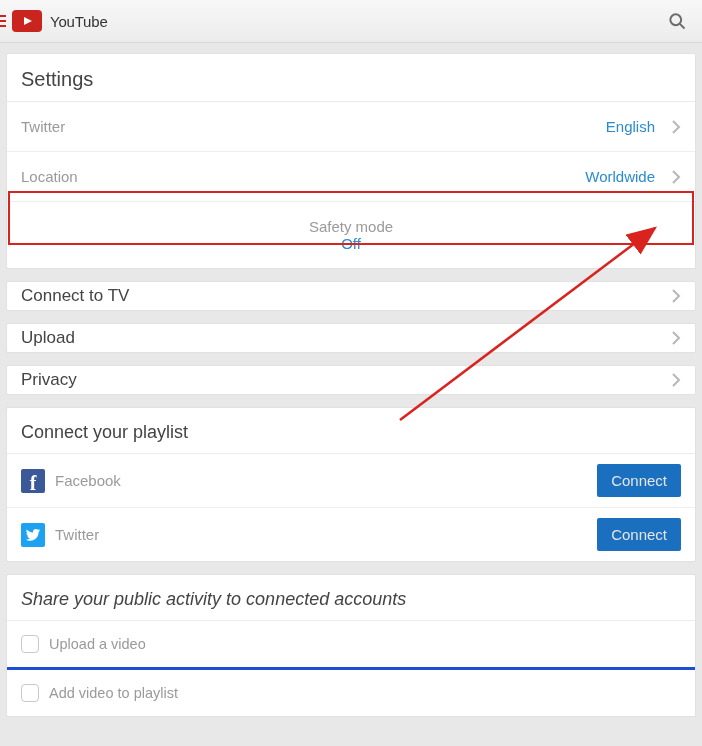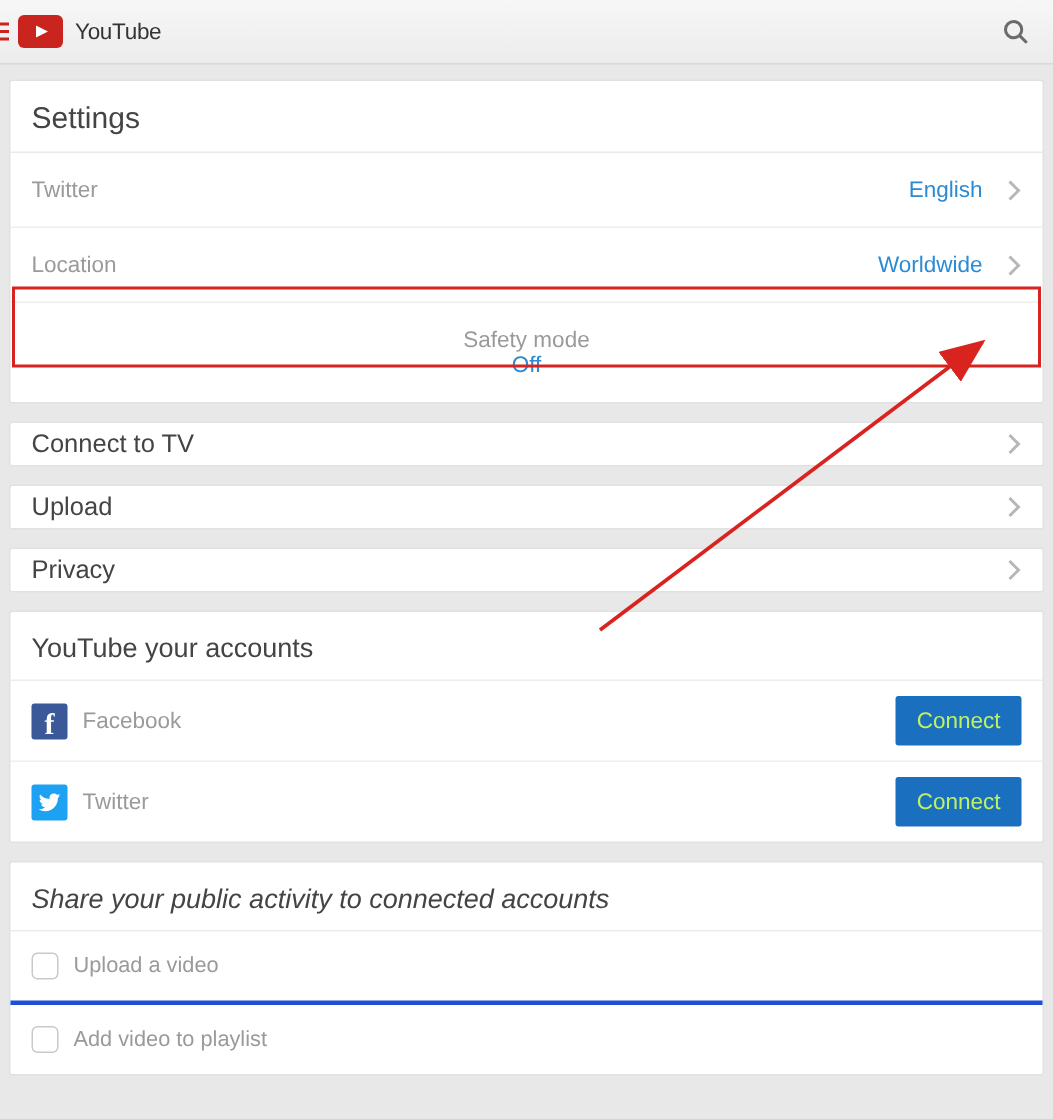--- a/index.html
+++ b/index.html
@@ -89,21 +89,21 @@
     display:flex; align-items:center; justify-content:space-between;
     padding: 10px 14px;
     border-bottom:1px solid #eee;
   }
   .acct-row:last-child { border-bottom:none; }
   .acct-left { display:flex; align-items:center; gap:10px; color:#9a9a9a; font-size:15px;}
   .fb-icon { width:24px; height:24px; background:#3b5998; display:flex; align-items:flex-end; justify-content:center; color:#fff; font-family: Georgia, serif; font-weight:700; font-size:20px; border-radius:2px; }
   .fb-icon span{ transform:translateY(2px);}
   .tw-icon { width:24px; height:24px; background:#1da1f2; display:flex; align-items:center; justify-content:center; border-radius:2px;}
   .connect-btn {
-    background:#1b6fbf; color:#bef264; border:none; border-radius:2px;
+    background:#1b6fbf; color:#e5e5e5; border:none; border-radius:2px;
     padding: 8px 14px; font-size:15px; font-weight:300;
   }
   
   .chk-row {
     display:flex; align-items:center; gap:10px;
     padding: 14px 14px;
     border-bottom:3px solid #1d4ed8;
     color:#9a9a9a; font-size:14.5px;
   }
   .chk-row:last-child{border-bottom:none;}
@@ -208,21 +208,21 @@
       <span>Privacy</span>
       <span class="chev">
         <svg width="10" height="16" viewBox="0 0 10 16">
             <polyline points="2,2 8,8 2,14" fill="none" stroke="#b7b7b7" stroke-width="2"></polyline>
           </svg>
       </span>
     </div>
   </div>
 
   <div class="card">
-    <div class="card-title noborder" style="font-size:18px;">YouTube your accounts</div>
+    <div class="card-title noborder" style="font-size:18px;">Connect your playlist</div>
     <div class="acct-row">
       <div class="acct-left">
         <div class="fb-icon">
             <span>f</span>
           </div>
         <span>Facebook</span>
       </div>
       <button class="connect-btn">Connect</button>
     </div>
     <div class="acct-row">

